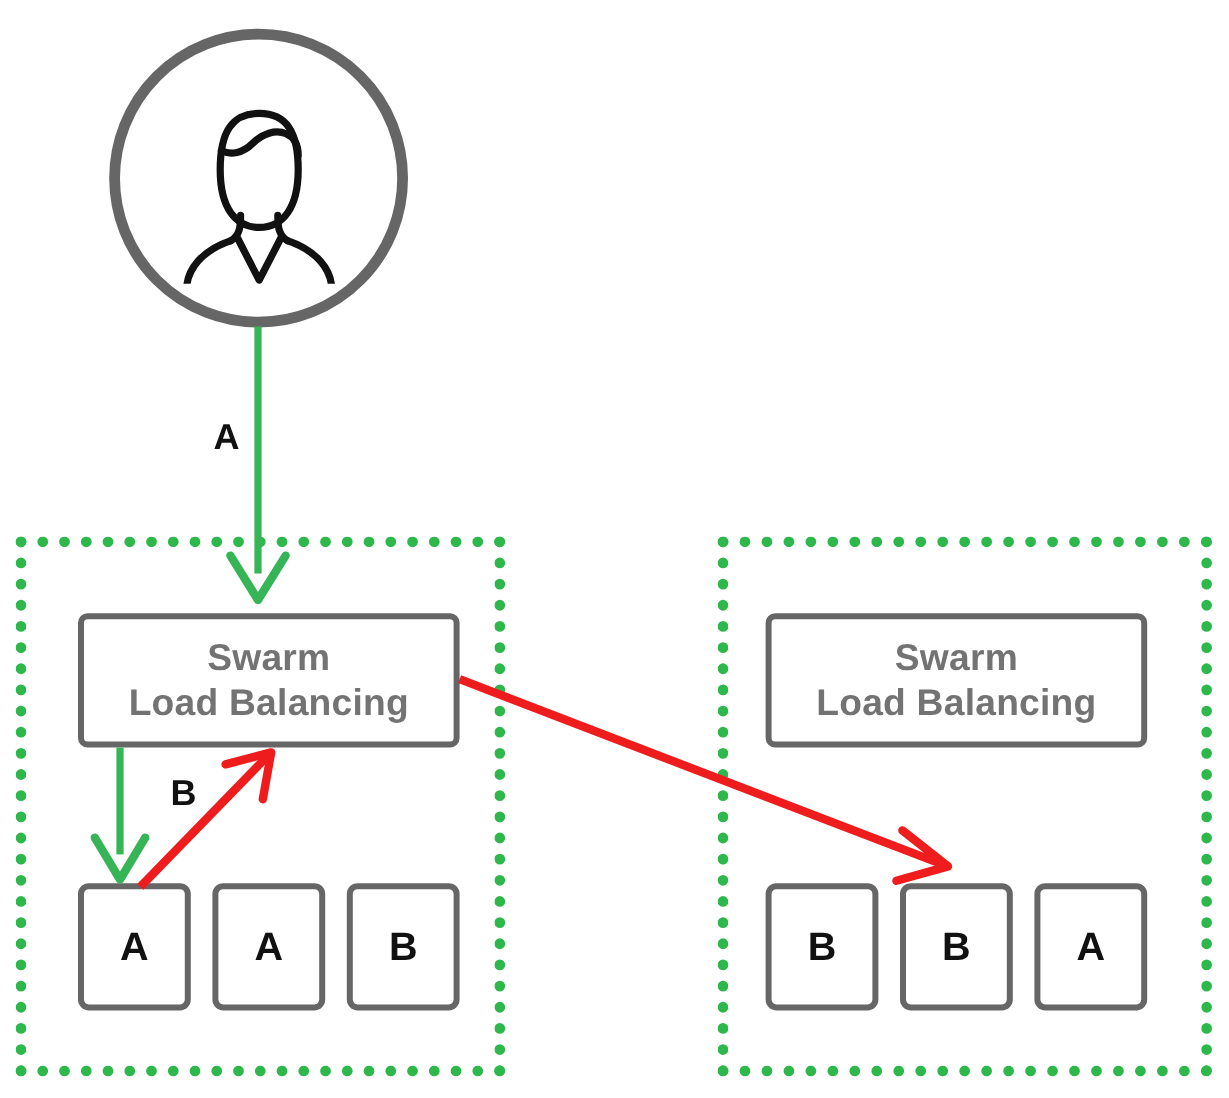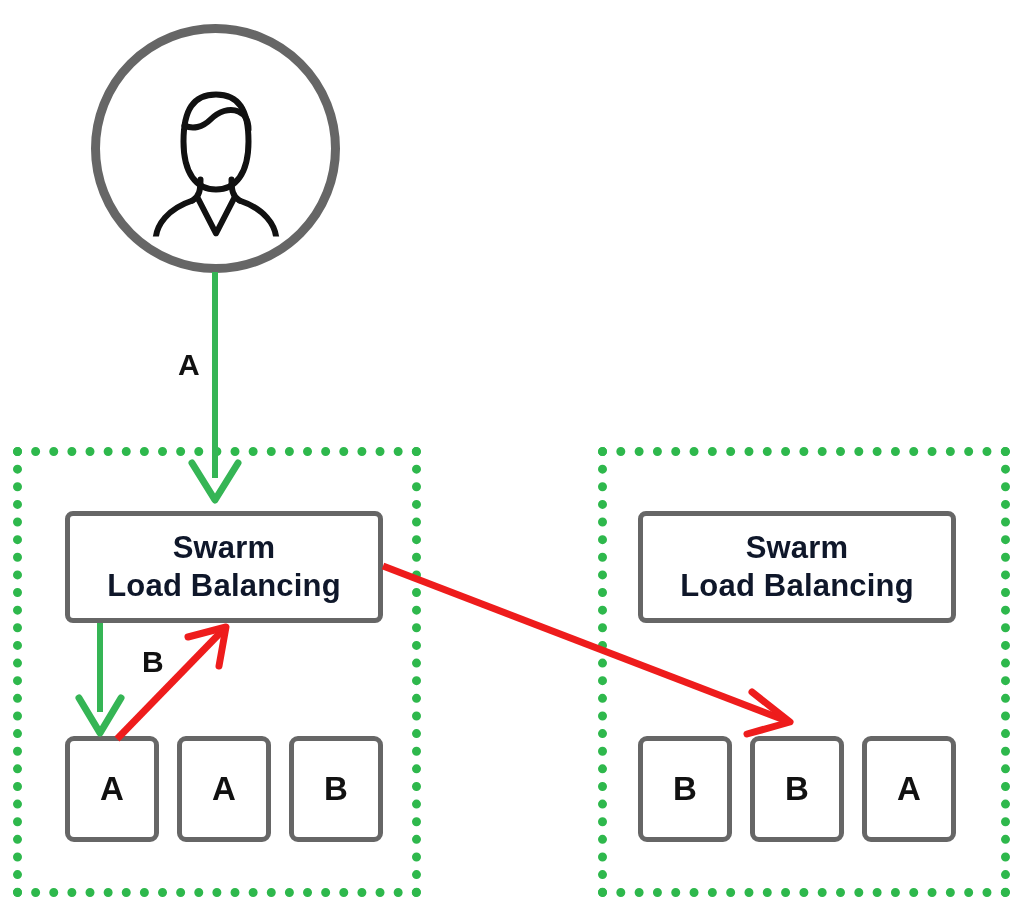--- a/index.html
+++ b/index.html
@@ -50,21 +50,21 @@
   .lb-box {
     position: absolute;
     box-sizing: border-box;
     background: #ffffff;
     border: 5px solid #666666;
     border-radius: 8px;
     display: flex;
     align-items: center;
     justify-content: center;
     text-align: center;
-    color: #0f172a;
+    color: #737373;
     font-weight: bold;
     font-size: 31px;
     line-height: 1.22;
     letter-spacing: 0.2px;
   }
   #lb-left  { left: 65px;  top: 511px; width: 318px; height: 112px; }
   #lb-right { left: 638px; top: 511px; width: 318px; height: 112px; }
 
   
   .node-box {

